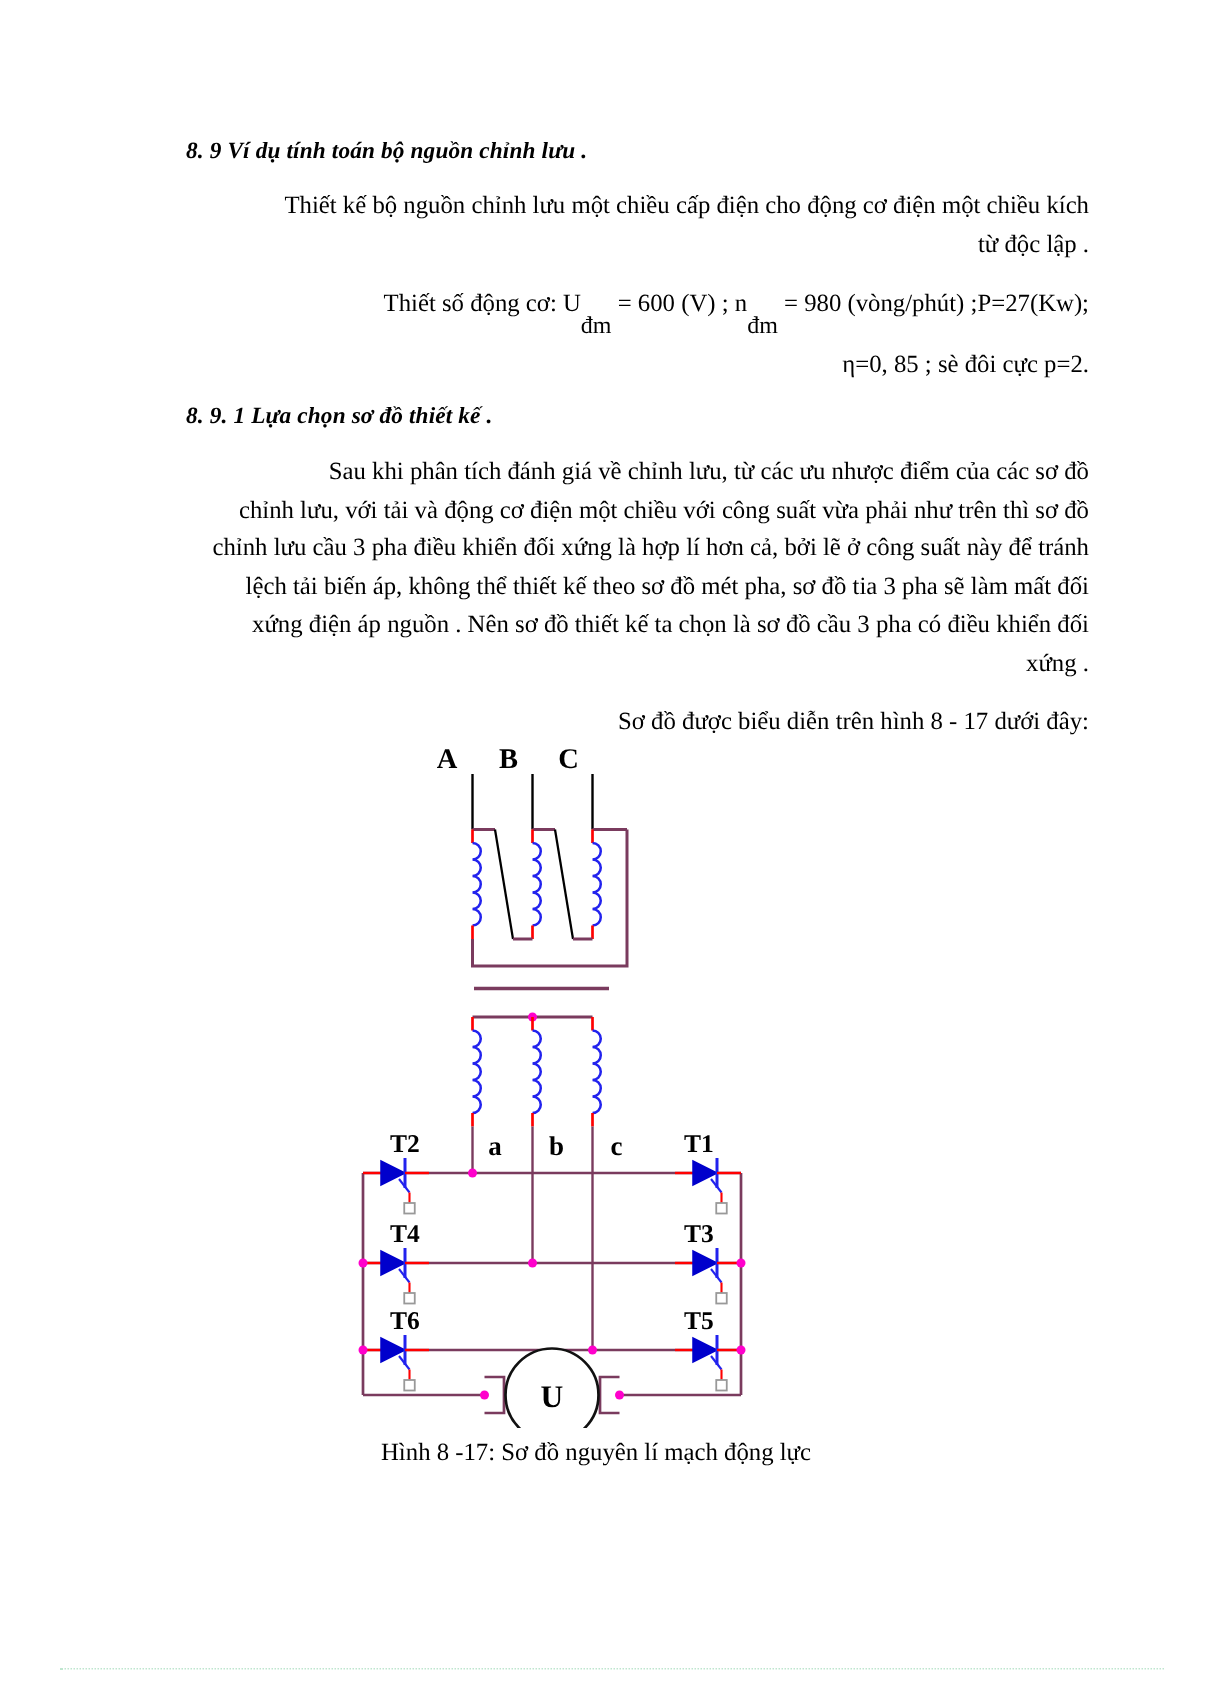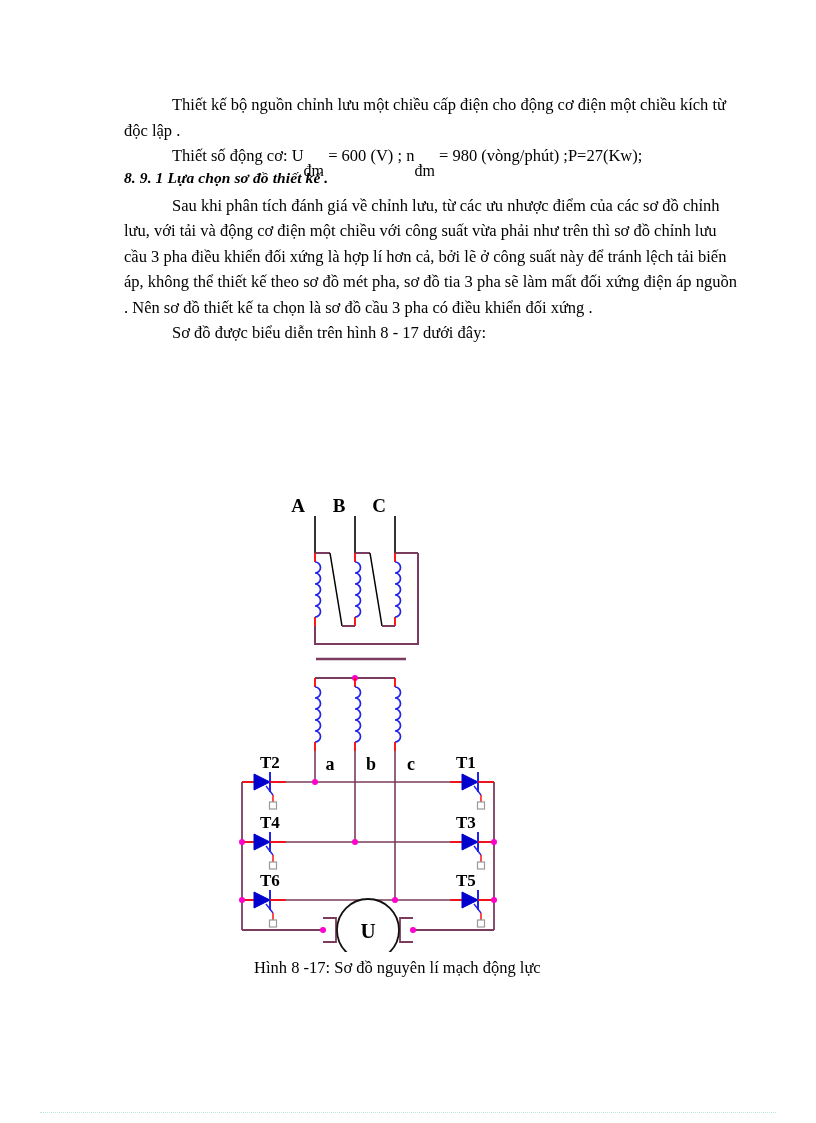--- a/index.html
+++ b/index.html
@@ -23,22 +23,22 @@
     font-weight:bold;
     font-style:italic;
     margin:0 0 6px 0;
     letter-spacing:.1px;
     text-indent:0;
   }
   h2.hd.second{}
   p.para{
     font-size:16.5px;
     line-height:25.5px;
-    margin:0;
-    text-align:left;
+    margin:14px;
+    text-align:right;
     text-indent:48px;
   }
   p.para.noindent{text-indent:0;}
   sub{font-size:16px;vertical-align:baseline;position:relative;top:15px;}
 
   
   .figure{
     position:absolute;
     left:0; top:492px; width:816px; height:470px;
   }
@@ -58,25 +58,27 @@
 
   .lbl{font-family:"Liberation Serif","DejaVu Serif",serif;font-weight:bold;}
 </style>
 </head>
 <body>
 
 <div class="page">
 
   <div class="textcol">
 
+    <h2 class="hd">8. 9 Ví dụ tính toán bộ nguồn chỉnh lưu .</h2>
 
     <p class="para">Thiết kế bộ nguồn chỉnh lưu một chiều cấp điện cho động cơ điện một chiều kích từ độc lập .</p>
 
     <p class="para"><span>Thiết số động cơ: U</span><sub>đm</sub><span> = 600 (V) ; n</span><sub>đm</sub><span> = 980 (vòng/phút) ;P=27(Kw);</span></p>
 
+    <p class="para noindent">η=0, 85 ; sè đôi cực p=2.</p>
 
     <h2 class="hd second">8. 9. 1 Lựa chọn sơ đồ thiết kế .</h2>
 
     <p class="para">Sau khi phân tích đánh giá về chỉnh lưu, từ các ưu nhược điểm của các sơ đồ chỉnh lưu, với tải và động cơ điện một chiều với công suất vừa phải như trên thì sơ đồ chỉnh lưu cầu 3 pha điều khiển đối xứng là hợp lí hơn cả, bởi lẽ ở công suất này để tránh lệch tải biến áp, không thể thiết kế theo sơ đồ mét pha, sơ đồ tia 3 pha sẽ làm mất đối xứng điện áp nguồn . Nên sơ đồ thiết kế ta chọn là sơ đồ cầu 3 pha có điều khiển đối xứng .</p>
 
     <p class="para">Sơ đồ được biểu diễn trên hình 8  - 17 dưới đây:</p>
   </div>
 
   <div class="figure">
     <svg width="340" height="460" viewBox="0 0 340 460">

